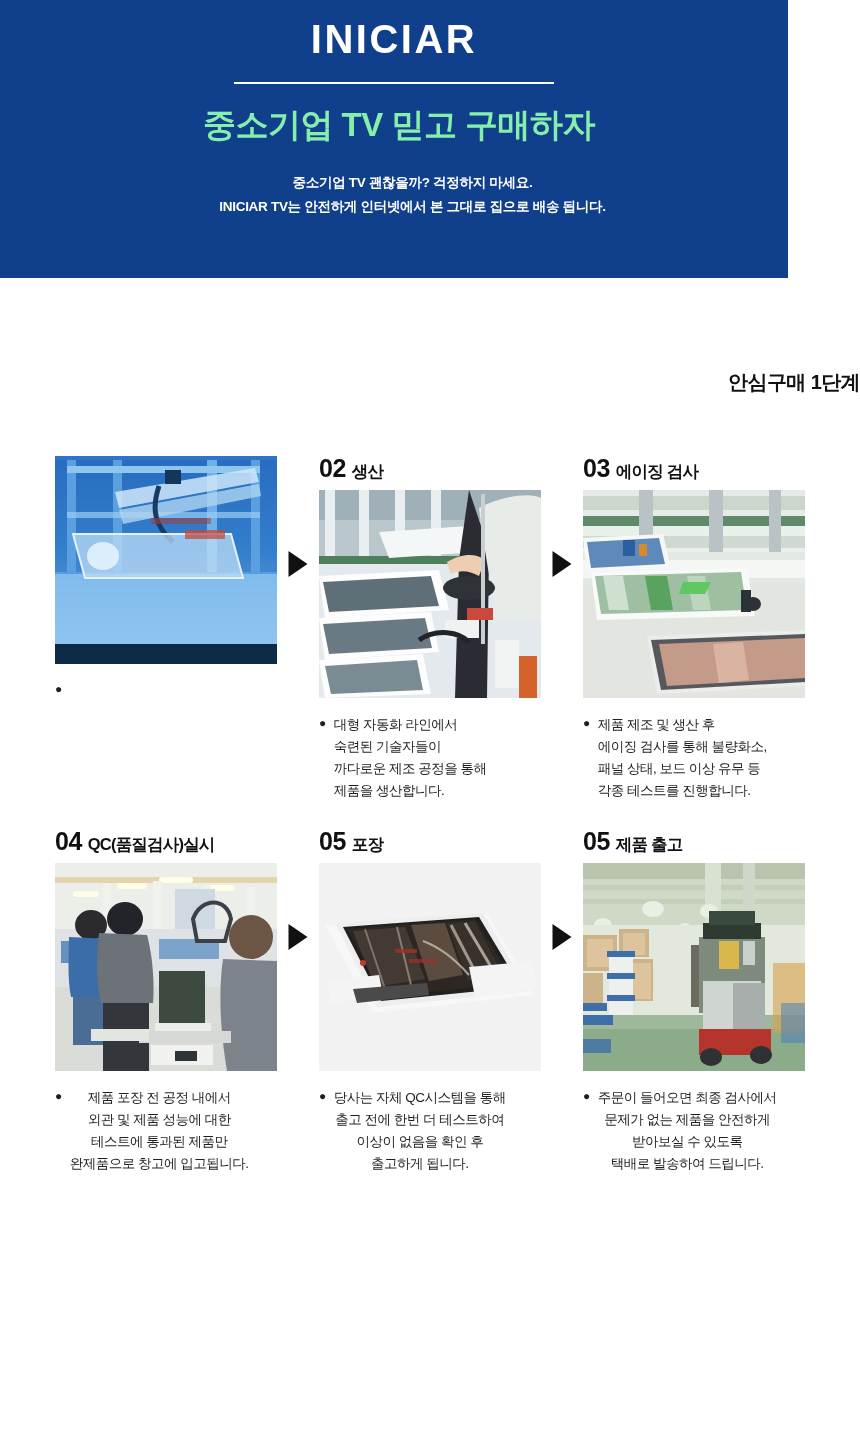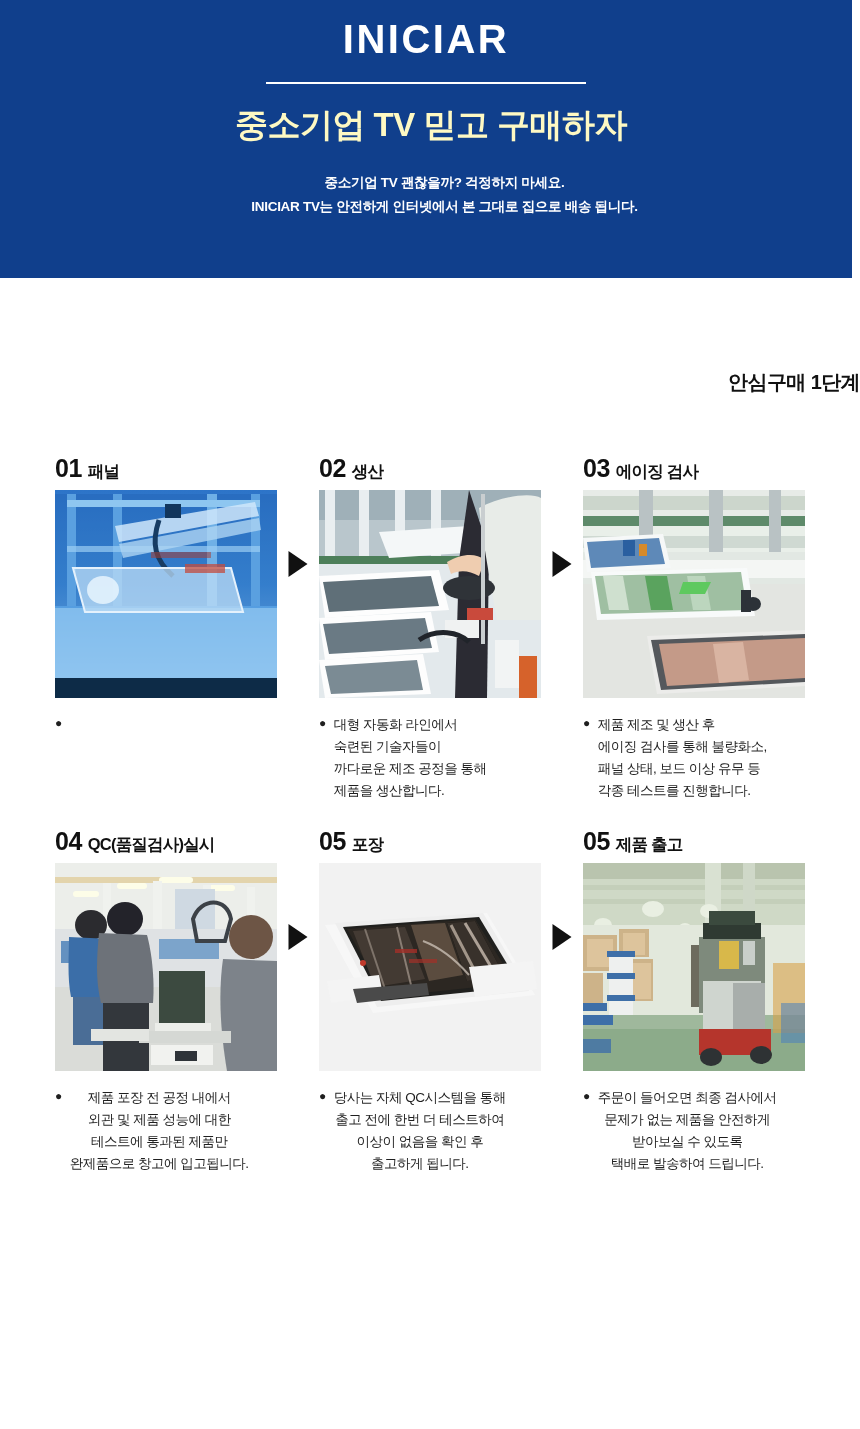--- a/index.html
+++ b/index.html
@@ -12,21 +12,21 @@
   body {
     width: 860px;
     height: 1429px;
     font-family: "Liberation Sans", "DejaVu Sans", sans-serif;
     color: #1a1a1a;
     overflow: hidden;
   }
 
   
   .hero {
-    width: 852px;
+    width: 788px;
     height: 278px;
     background: #103f8c;
     position: relative;
     text-align: center;
   }
   .hero-logo {
     font-family: "Liberation Sans", "DejaVu Sans", sans-serif;
     font-size: 40px;
     font-weight: bold;
     letter-spacing: 2.5px;
@@ -38,21 +38,21 @@
   .hero-rule {
     width: 320px;
     height: 2px;
     background: #ffffff;
     margin: 23px auto 0 auto;
   }
   .hero-title {
     margin-top: 22px;
     font-size: 33px;
     font-weight: bold;
-    color: #fef9c3;
+    color: #86efac;
     letter-spacing: -0.5px;
     line-height: 1.15;
     padding-left: 10px;
   }
   .hero-sub {
     margin-top: 27px;
     font-size: 13.5px;
     font-weight: bold;
     color: #ffffff;
     line-height: 1.75;
@@ -179,24 +179,20 @@
 
 <div class="section-head">
   <div class="section-kicker">안심구매 1단계</div>
 </div>
 
 <div class="steps">
 
   <div class="step-row">
 
     <div class="step">
-      <div class="step-label">
-        <span class="step-num">01</span>
-        <span class="step-name">패널</span>
-      </div>
       <div class="thumb">
         <svg viewBox="0 0 222 208" preserveAspectRatio="none" aria-hidden="true">
           <defs>
             <linearGradient id="g1bg" x1="0" y1="0" x2="0" y2="1">
               <stop offset="0" stop-color="#2d74c8"></stop>
               <stop offset="0.45" stop-color="#3f8fdc"></stop>
               <stop offset="0.75" stop-color="#7ab6ea"></stop>
               <stop offset="1" stop-color="#a9d2f3"></stop>
             </linearGradient>
           </defs>

